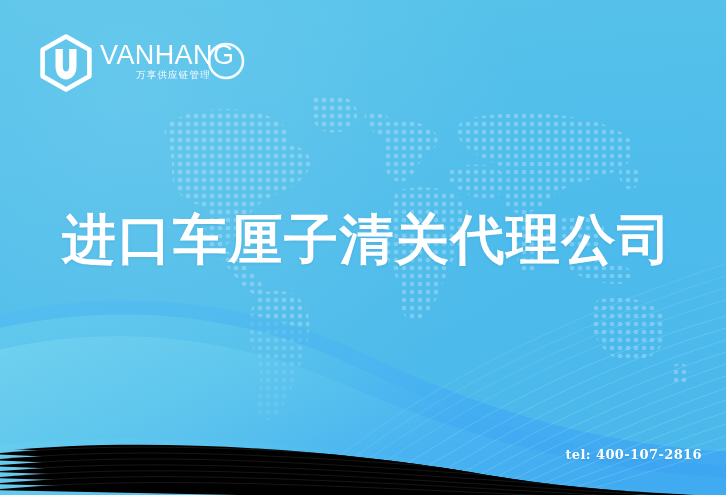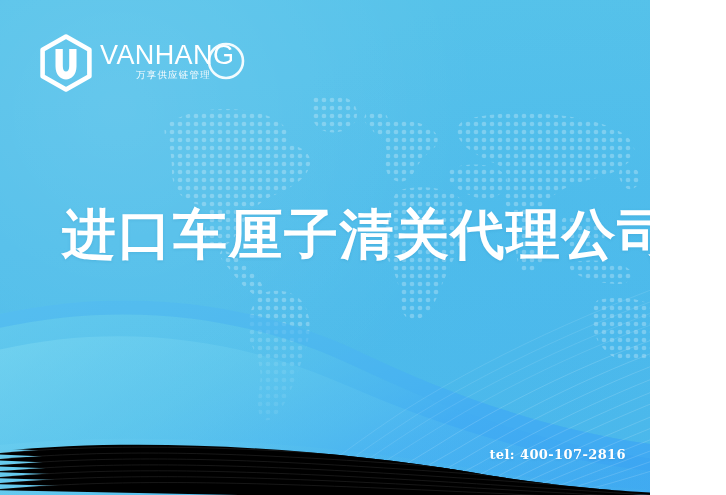--- a/index.html
+++ b/index.html
@@ -6,25 +6,24 @@
     margin: 0;
     padding: 0;
     background: #ffffff;
   }
   body {
     font-family: "Liberation Sans", sans-serif;
   }
 
   #banner {
     position: relative;
-    width: 608px;
+    width: 726px;
     height: 495px;
     overflow: hidden;
     background: #51bfe8;
-    padding-left: 42px;
   }
 
   
   .bg-layer {
     position: absolute;
     inset: 0;
     pointer-events: none;
   }
 
   #bg-base {
@@ -62,21 +61,21 @@
     position: absolute;
     left: 62px;
     top: 206px;
     color: #ffffff;
     font-size: 54px;
     line-height: 66px;
     letter-spacing: 1.5px;
     font-weight: 700;
     white-space: nowrap;
     text-shadow: 0 1px 3px rgba(30,120,170,0.18);
-    font-family: Liberation Mono, monospace;
+    font-family: Liberation Sans, sans-serif;
   }
 
   
   #phone {
     position: absolute;
     right: 24px;
     bottom: 33px;
     color: #ffffff;
     font-size: 13px;
     letter-spacing: 0.4px;

